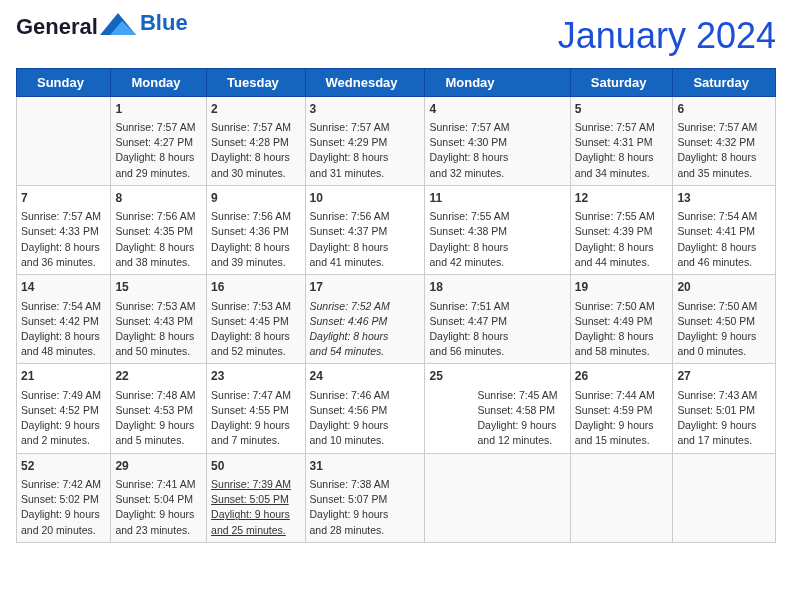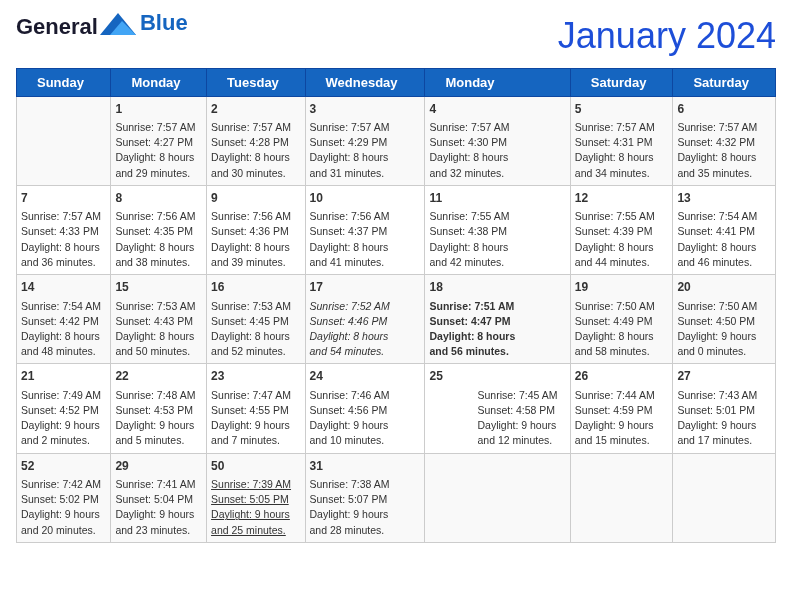--- a/index.html
+++ b/index.html
@@ -233,21 +233,21 @@
         </td>
         <td>
           <span class="day-number">17</span>
           <div class="cell-content" style="white-space: pre-line; font-style: italic;">Sunrise: 7:52 AM
 Sunset: 4:46 PM
 Daylight: 8 hours
 and 54 minutes.</div>
         </td>
         <td>
           <span class="day-number">18</span>
-          <div class="cell-content" style="white-space: pre-line; font-weight: bold;">Sunrise: 7:51 AM
+          <div class="cell-content" style="white-space: pre-line;">Sunrise: 7:51 AM
 Sunset: 4:47 PM
 Daylight: 8 hours
 and 56 minutes.</div>
         </td>
         <td>
           <span class="day-number">19</span>
           <div class="cell-content" style="white-space: pre-line;">Sunrise: 7:50 AM
 Sunset: 4:49 PM
 Daylight: 8 hours
 and 58 minutes.</div>

